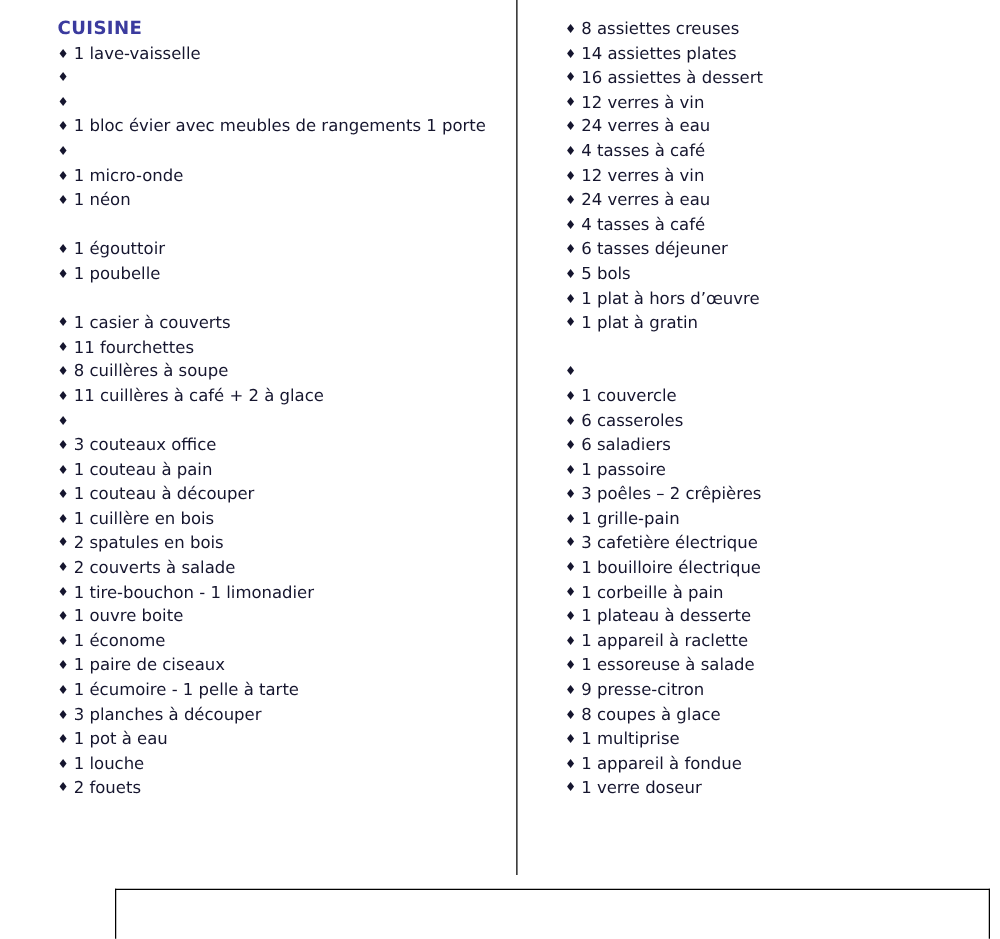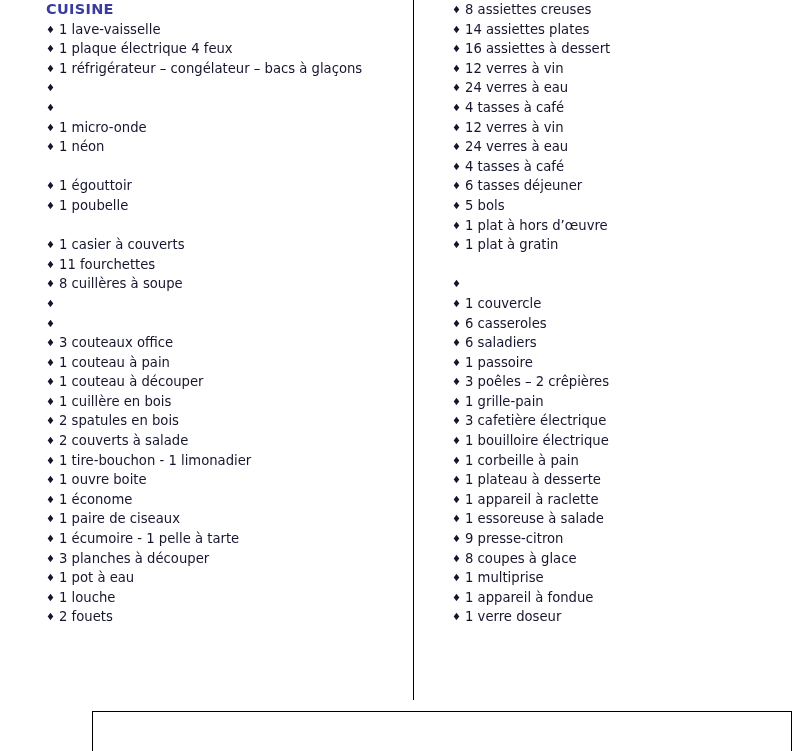--- a/index.html
+++ b/index.html
@@ -37,21 +37,21 @@
     top: 711px;
     width: 700px;
     height: 40px;
     border: 1px solid #000000;
     border-bottom: none;
     box-sizing: border-box;
     background: #ffffff;
   }
   .col {
     position: absolute;
-    top: 0px;
+    top: 14px;
   }
   .col-left {
     left: 46px;
     width: 360px;
   }
   .col-right {
     left: 452px;
     width: 340px;
   }
   .section-title {
@@ -95,34 +95,34 @@
 <body>
 
 <div class="page">
 
   <div class="col-divider"></div>
 
   <div class="col col-left">
     <div class="section-title">CUISINE</div>
     <ul class="items">
         <li><span class="bullet">♦</span><span>1 lave-vaisselle</span></li>
-        <li><span class="bullet">♦</span><span>1 plaque électrique 4 feux</span></li>
-        <li><span class="bullet">♦</span><span>1 réfrigérateur – congélateur – bacs à glaçons</span></li>
         <li><span class="bullet">♦</span></li>
+        <li><span class="bullet">♦</span></li>
+        <li><span class="bullet">♦</span><span>1 bloc évier avec meubles de rangements 1 porte</span></li>
         <li><span class="bullet">♦</span></li>
         <li><span class="bullet">♦</span><span>1 micro-onde</span></li>
         <li><span class="bullet">♦</span><span>1 néon</span></li>
         <li class="spacer">&nbsp;</li>
         <li><span class="bullet">♦</span><span>1 égouttoir</span></li>
         <li><span class="bullet">♦</span><span>1 poubelle</span></li>
         <li class="spacer">&nbsp;</li>
         <li><span class="bullet">♦</span><span>1 casier à couverts</span></li>
         <li><span class="bullet">♦</span><span>11 fourchettes</span></li>
         <li><span class="bullet">♦</span><span>8 cuillères à soupe</span></li>
-        <li><span class="bullet">♦</span></li>
+        <li><span class="bullet">♦</span><span>11 cuillères à café + 2 à glace</span></li>
         <li><span class="bullet">♦</span></li>
         <li><span class="bullet">♦</span><span>3 couteaux office</span></li>
         <li><span class="bullet">♦</span><span>1 couteau à pain</span></li>
         <li><span class="bullet">♦</span><span>1 couteau à découper</span></li>
         <li><span class="bullet">♦</span><span>1 cuillère en bois</span></li>
         <li><span class="bullet">♦</span><span>2 spatules en bois</span></li>
         <li><span class="bullet">♦</span><span>2 couverts à salade</span></li>
         <li><span class="bullet">♦</span><span>1 tire-bouchon  -  1 limonadier</span></li>
         <li><span class="bullet">♦</span><span>1 ouvre boite</span></li>
         <li><span class="bullet">♦</span><span>1 économe</span></li>

